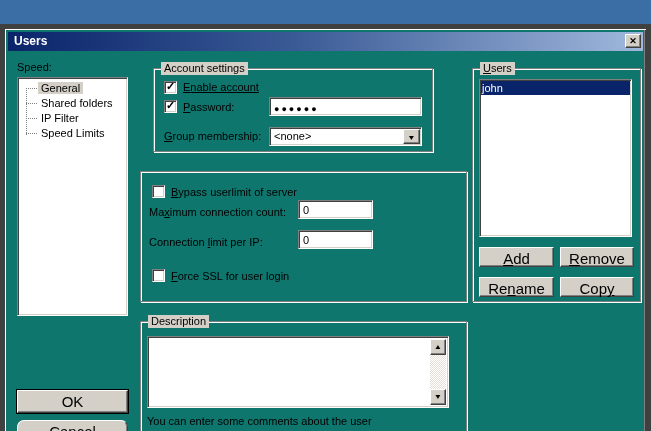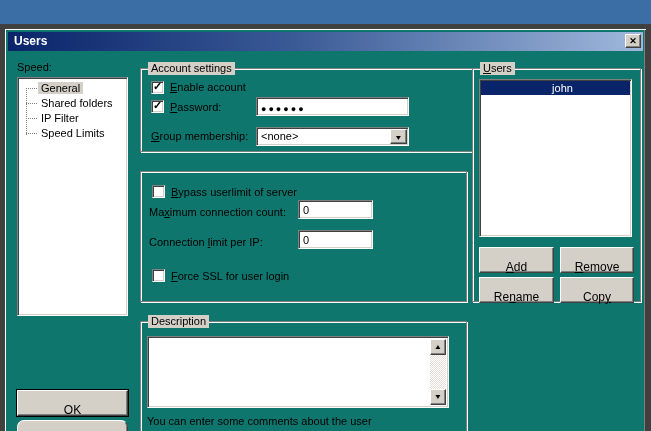--- a/index.html
+++ b/index.html
@@ -51,24 +51,24 @@
   }
 
   .field {
     position:absolute; padding:1px 4px 0 4px;
     font-family:"Liberation Sans", sans-serif; font-size:11px;
     outline:none;
   }
   .pw { font-size:9px; letter-spacing:2px; padding-top:4px; font-weight:bold; }
 
   .btn {
-    position:absolute; background:#d4d0c8; padding:12px;
+    position:absolute; background:#d4d0c8; padding:2px;
     border:1px solid; border-color:#ffffff #404040 #404040 #ffffff;
     box-shadow: inset -1px -1px 0 #808080;
-    font-family:"Liberation Sans", sans-serif; font-size:12px; color:#000;
+    font-family:"Liberation Sans", sans-serif; font-size:15px; color:#000;
     text-align:center; cursor:default;
   }
   .btn.default { box-shadow: 0 0 0 1px #000, inset -1px -1px 0 #808080; }
 
   .cb {
     position:absolute; width:13px; height:13px; background:#fff;
     border:1px solid; border-color:#808080 #ffffff #ffffff #808080;
     box-shadow: inset 1px 1px 0 #404040, inset -1px -1px 0 #d4d0c8;
   }
   .cb .check-glyph {
@@ -82,21 +82,21 @@
   .tree-item { position:relative; height:15px; line-height:15px; padding-left:20px; }
   .tree-item::before {
     content:''; position:absolute; left:8px; top:7px; width:11px;
     border-top:1px dotted #808080;
   }
   .tree-text { padding:0 3px; }
   .tree-item.selected .tree-text { background:#d4d0c8; }
 
   
   .userlist { position:absolute; left:6px; top:10px; width:153px; height:158px; padding:1px; }
-  .list-row { height:14px; line-height:14px; padding-left:14px;text-align:center; }
+  .list-row { height:14px; line-height:14px; padding-left:1px; }
   .list-row.selected { background:#0a246a; color:#fff; }
 
   
   .combo { position:absolute; }
   .combo-value { position:absolute; left:4px; top:2px; line-height:13px; }
   .combo-btn {
     position:absolute; right:1px; top:1px; bottom:1px; width:17px;
     background:#d4d0c8;
     border:1px solid; border-color:#ffffff #404040 #404040 #ffffff;
     box-shadow: inset -1px -1px 0 #808080;
@@ -141,27 +141,27 @@
     <div class="tree-vline"></div>
     <div class="tree-item selected"><span class="tree-text">General</span></div>
     <div class="tree-item"><span class="tree-text">Shared folders</span></div>
     <div class="tree-item"><span class="tree-text">IP Filter</span></div>
     <div class="tree-item"><span class="tree-text">Speed Limits</span></div>
   </div>
 
   <button class="btn default" style="left:12px; top:361px; width:111px; height:23px;">OK</button>
   <button class="btn" style="left:12px; top:391px; width:111px; height:22px;border-radius:7px;">Cancel</button>
 
-  <div class="grp" style="left:135px; top:39px; width:333px; height:84px;">
+  <div class="grp" style="left:148px; top:39px; width:280px; height:84px;">
     <span class="grp-caption">Account settings</span>
 
     <span class="cb" style="left:10px; top:12px;">
         <span class="check-glyph">✓</span>
       </span>
-    <span class="lbl" style="left:29px; top:12px;"><u>E</u>nable account</span>
+    <span class="lbl" style="left:29px; top:12px;text-decoration:underline;"><u>E</u>nable account</span>
 
     <span class="cb" style="left:10px; top:31px;">
         <span class="check-glyph">✓</span>
       </span>
     <span class="lbl" style="left:29px; top:32px;"><u>P</u>assword:</span>
     <input class="sunken field pw" style="left: 115px; top: 28px; width: 153px; height: 19px;" value="●●●●●●">
 
     <span class="lbl" style="left:10px; top:61px;"><u>G</u>roup membership:</span>
     <div class="combo sunken" style="left:115px; top:58px; width:153px; height:19px;">
       <span class="combo-value">&lt;none&gt;</span>

